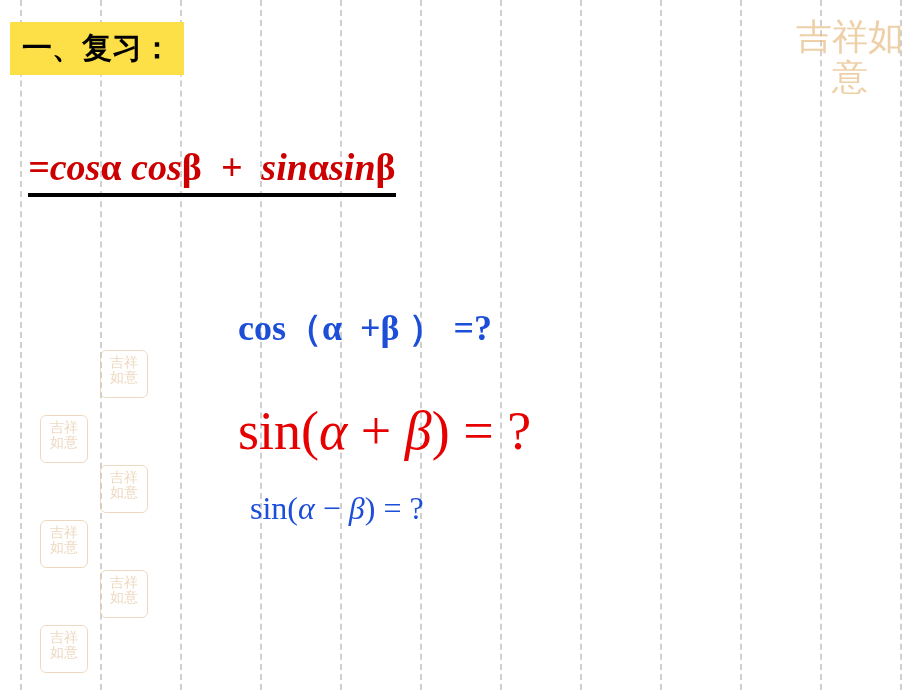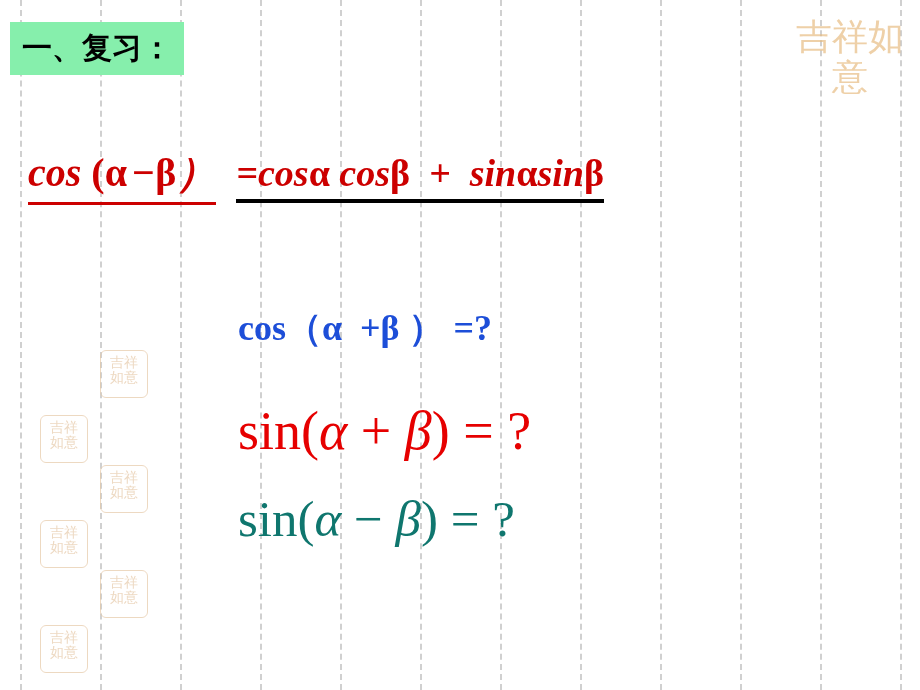--- a/index.html
+++ b/index.html
@@ -27,21 +27,21 @@
       position: absolute;
       top: 0;
       width: 0;
       height: 100%;
       border-left: 2px dashed #d0d0d0;
     }
     .header-box {
       position: absolute;
       top: 22px;
       left: 10px;
-      background: #86efac;
+      background: #fde047;
       padding: 6px 12px;
     }
     .header-text {
       color: #000000;
       font-family: "SimHei", "Microsoft YaHei", sans-serif;
       font-weight: bold;
       font-size: 30px;
     }
     .formula-line {
       position: absolute;
@@ -85,23 +85,23 @@
       position: absolute;
       top: 400px;
       left: 238px;
       color: #e60000;
       font-size: 54px;
       font-family: "Times New Roman", serif;
     }
     .q3 {
       position: absolute;
       top: 490px;
-      left: 238px;
-      color: #0f766e;
-      font-size: 51px;
+      left: 250px;
+      color: #1d4ed8;
+      font-size: 32px;
       font-family: "Times New Roman", serif;
     }
     .stamp {
       position: absolute;
       width: 48px;
       height: 48px;
       color: #e6c9a8;
       font-family: "KaiTi", "STKaiti", serif;
       font-size: 14px;
       line-height: 1.1;
@@ -147,23 +147,20 @@
   <div class="vline" style="left:740px"></div>
   <div class="vline" style="left:820px"></div>
   <div class="vline" style="left:900px"></div>
 </div>
 
 <div class="header-box">
   <span class="header-text">一、复习：</span>
 </div>
 
 <div class="formula-line formula-row1">
-  <span class="lhs">
-    cos <span class="upright">(</span><span class="greek">α</span><span class="thin-space"></span>−<span class="greek">β</span>）
-  </span>
   <span class="rhs">
     =cos<span class="greek">α</span> cos<span class="greek">β</span>&nbsp; +&nbsp; sin<span class="greek">α</span>sin<span class="greek">β</span>
   </span>
 </div>
 
 <div class="q1">
   cos（<span class="greek" style="font-style:normal">α</span>&nbsp; +<span class="greek" style="font-style:normal">β</span> ） =?
 </div>
 
 <div class="q2">

